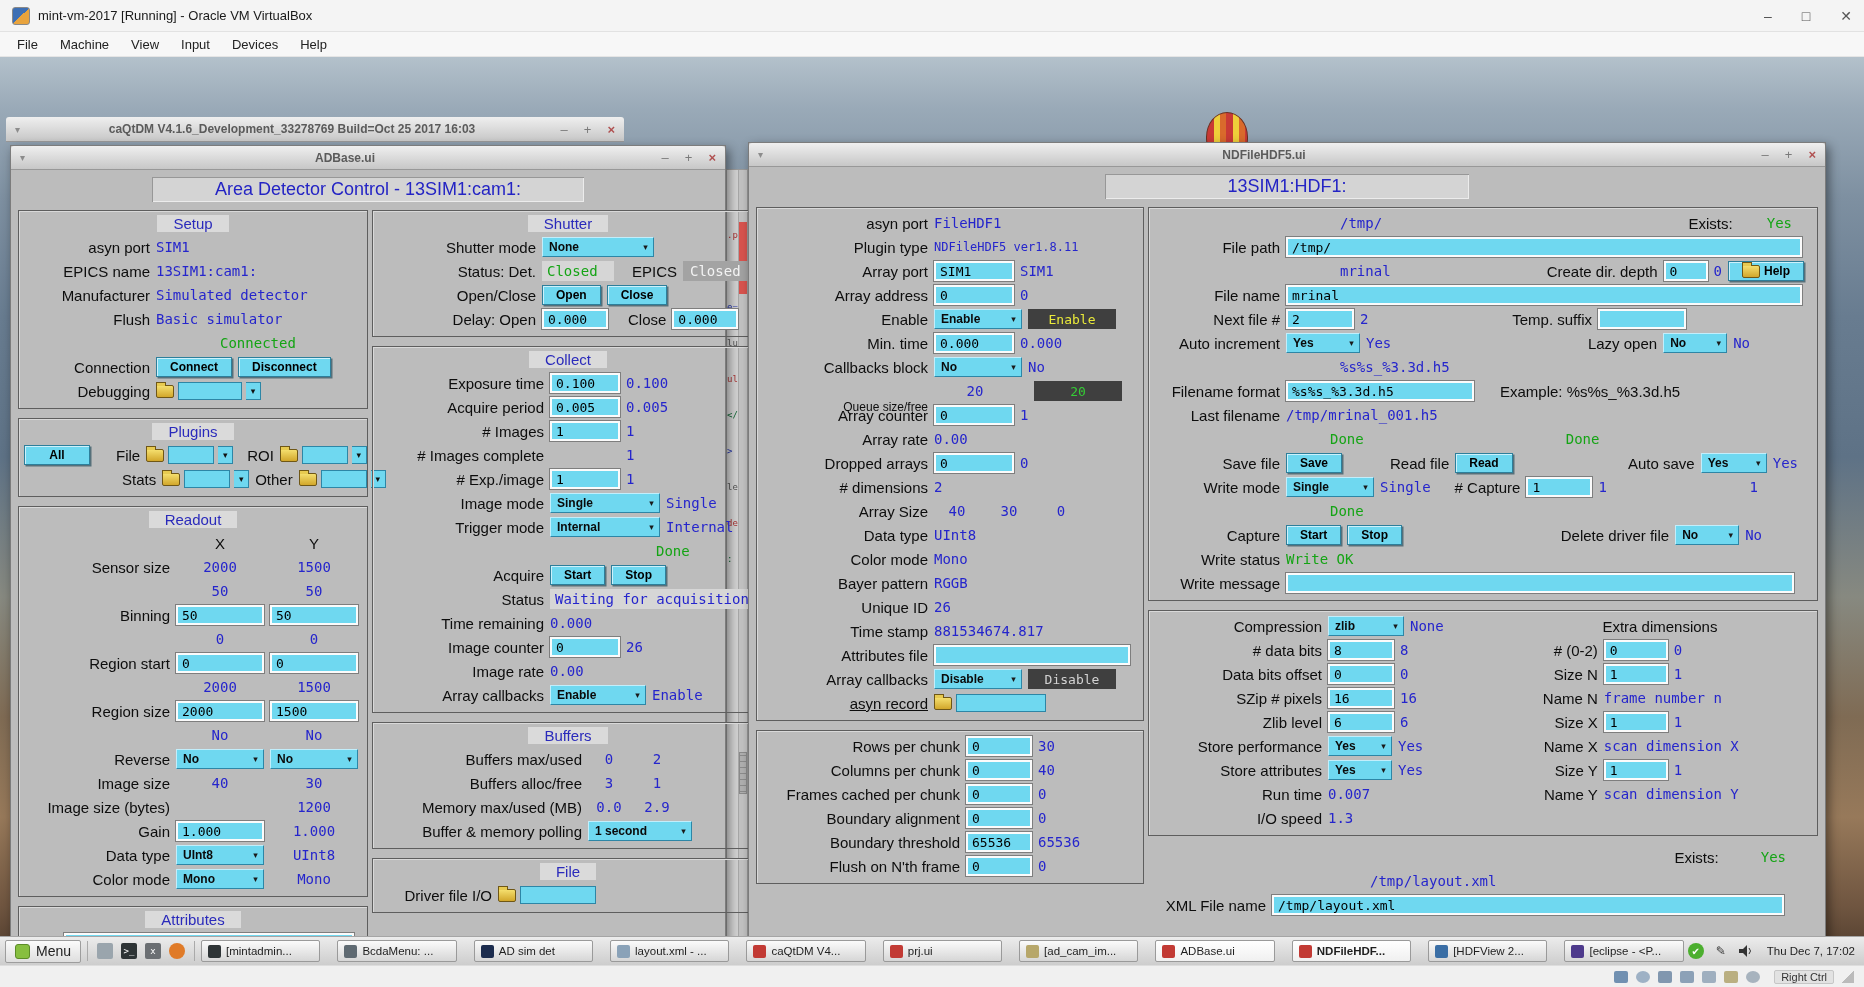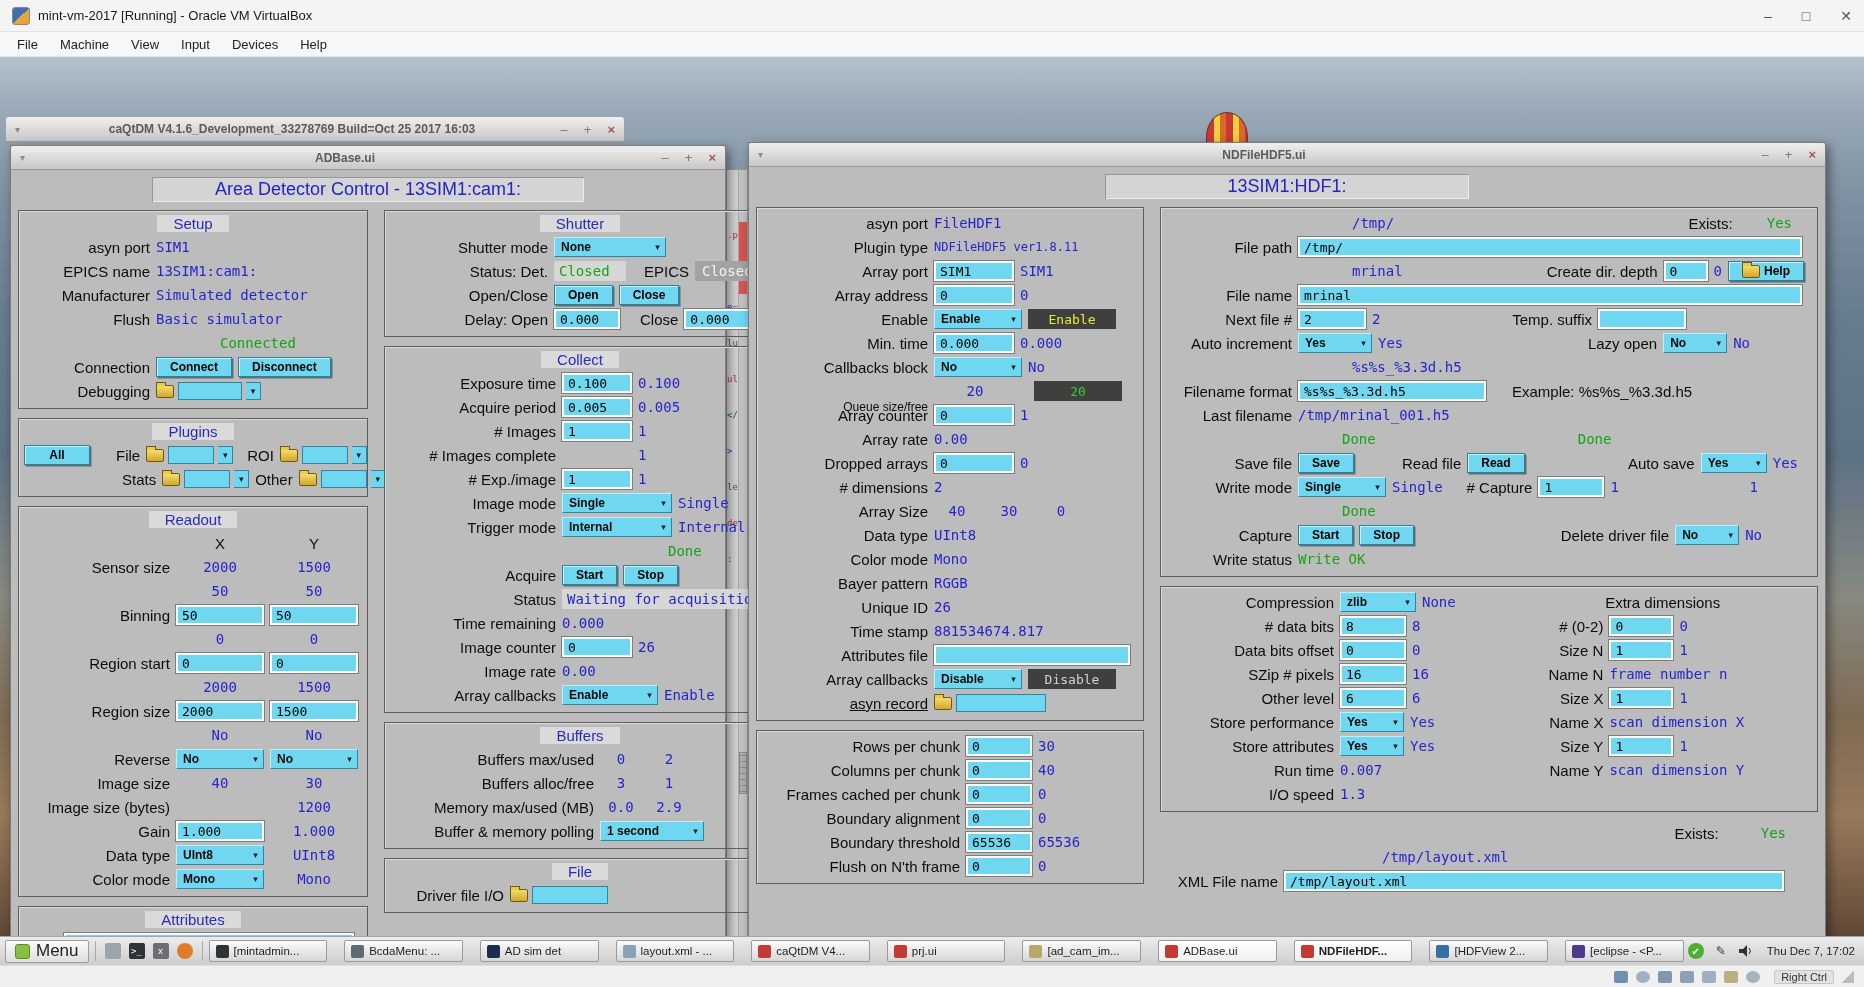--- a/index.html
+++ b/index.html
@@ -18,21 +18,21 @@
   #balloon{position:absolute;left:1206px;top:55px;width:42px;height:50px;border-radius:50% 50% 46% 46%;
     background:repeating-linear-gradient(90deg,#c93a35 0 7px,#efcf3a 7px 13px,#d96a2c 13px 19px);border:1px solid #6b3020}
   
   .win{position:absolute;background:#bcbcbc;border:1px solid #7c7c7c;box-shadow:3px 4px 10px rgba(0,0,0,.45)}
   .wtitle{height:24px;background:linear-gradient(#efefef,#c7c7c7);border-bottom:1px solid #989898;display:flex;align-items:center;padding:0 9px;border-radius:3px 3px 0 0}
   .wmenu{color:#8c8c8c;font-size:10px;width:26px}
   .wname{flex:1;text-align:center;font-size:12px;font-weight:bold;color:#5b5b5b}
   .wbtns{display:flex;gap:16px;color:#7a7a7a;font-size:13px;width:72px;justify-content:flex-end}
   .wbtns .close{color:#b05050;font-weight:bold}
   .wheading{margin:7px auto 4px;background:#d4d4d4;box-shadow:inset 1px 1px 0 #979797,inset -1px -1px 0 #ececec;font-size:18px;color:#2424c4;text-align:center;padding:2px 0}
-  .wcols{display:flex;gap:16px;padding:4px 7px}
+  .wcols{display:flex;gap:4px;padding:4px 7px}
   .wcol{display:flex;flex-direction:column;gap:9px}
   .gbox{border:1px solid #5e5e5e;box-shadow:inset 1px 1px 0 #d9d9d9;padding:3px 5px 5px}
   .sec-title{width:fit-content;margin:1px auto 3px;background:#dadada;padding:0 16px;font-size:15px;color:#2a2abb}
   .row{display:flex;align-items:center;height:24px;gap:6px}
   .row.center{justify-content:center}
   .rlbl{text-align:right;font-size:15px;color:#0d0d0d;flex-shrink:0;white-space:nowrap}
   .clbl{font-size:15px;color:#0d0d0d;white-space:nowrap}
   .rlbl.sm,.clbl.sm{font-size:12px}
   .hdr{font-size:15px;color:#0d0d0d;text-align:center;flex-shrink:0}
   .val{font-family:"DejaVu Sans Mono",monospace;font-size:14px;color:#2525cc;white-space:pre;flex-shrink:0}
@@ -63,21 +63,21 @@
   .scroll-red{position:absolute;left:0;top:52px;width:100%;height:72px;background:#d9544f}
   .scroll-thumb{position:absolute;left:0;top:582px;width:100%;height:42px;background:#b0b0b0;border:1px solid #8c8c8c;
     background-image:linear-gradient(#8c8c8c 1px,transparent 1px);background-size:100% 6px;background-position:0 14px}
   
   #adbase-window{left:10px;top:88px;width:716px;height:836px;z-index:2}
   #hdf-window{left:748px;top:85px;width:1078px;height:800px;z-index:2}
   
   #taskbar{position:absolute;left:0;bottom:0;width:100%;height:29px;background:linear-gradient(#ececec,#cdcdcd);border-top:1px solid #a5a5a5;display:flex;align-items:center;padding:0 5px;gap:4px;z-index:5}
   .menu-btn{display:flex;align-items:center;gap:6px;height:23px;padding:0 9px;border:1px solid #9d9d9d;border-radius:2px;background:linear-gradient(#fbfbfb,#dedede)}
   .mint-logo{width:15px;height:15px;border-radius:3px;background:#87bf40;border:1px solid #5c8c28}
-  .menu-lbl{font-size:17px;color:#222}
+  .menu-lbl{font-size:14px;color:#222}
   .tsep{width:1px;height:20px;background:#aaa;margin:0 2px}
   .launcher{width:22px;height:22px;display:flex;align-items:center;justify-content:center}
   .l-ic{width:16px;height:16px;border-radius:2px;font-size:9px;color:#fff;display:flex;align-items:center;justify-content:center;font-family:"DejaVu Sans Mono",monospace}
   .task{flex:0 1 131px;height:22px;background:linear-gradient(#fbfbfb,#d6d6d6);border:1px solid #9a9a9a;border-radius:2px;display:flex;align-items:center;gap:5px;padding:0 6px;font-size:11.5px;color:#1e1e1e;overflow:hidden;white-space:nowrap}
   .task.active{background:linear-gradient(#ffffff,#f0f0f0)}
   .task.focused{font-weight:bold}
   .ticon{width:13px;height:13px;flex-shrink:0;border-radius:2px}
   .ic-terminal{background:#2e3436}.ic-app{background:#5f6a72}.ic-ad{background:#1c2c4e}.ic-editor{background:#8aa2b8}
   .ic-caqtdm{background:#c23a34}.ic-image{background:#b7a76a}.ic-hdf{background:#3a6ea5}.ic-eclipse{background:#4e3a8c}
   .tray{margin-left:auto;display:flex;align-items:center;gap:9px;padding-right:4px}
@@ -764,20 +764,25 @@
                   <span class="cmb-t">No</span>
                   <span class="cmb-a">▾</span>
                 </div>
                 <span class="val">No</span>
                 <span style="width: 44px; flex-shrink: 0;"></span>
               </div>
               <div class="row">
                 <span class="rlbl" style="width: 126px;">Write status</span>
                 <span class="val green">Write OK</span>
               </div>
+              <div class="row">
+                <span class="rlbl" style="width: 126px;">Write message</span>
+                <div class="inp" style="flex: 1 1 0%;"></div>
+                <span style="width: 12px; flex-shrink: 0;"></span>
+              </div>
             </div>
           <div class="gbox" style="display:flex;gap:4px">
             <div style="flex:1.15" id="sec-hcomp">
                 <div class="row">
                   <span class="rlbl" style="width: 168px;">Compression</span>
                   <div class="cmb" style="width: 76px;">
                     <span class="cmb-t">zlib</span>
                     <span class="cmb-a">▾</span>
                   </div>
                   <span class="val">None</span>
@@ -791,21 +796,21 @@
                   <span class="rlbl" style="width: 168px;">Data bits offset</span>
                   <div class="inp" style="width: 66px;">0</div>
                   <span class="val">0</span>
                 </div>
                 <div class="row">
                   <span class="rlbl" style="width: 168px;">SZip # pixels</span>
                   <div class="inp" style="width: 66px;">16</div>
                   <span class="val">16</span>
                 </div>
                 <div class="row">
-                  <span class="rlbl" style="width: 168px;">Other level</span>
+                  <span class="rlbl" style="width: 168px;">Zlib level</span>
                   <div class="inp" style="width: 66px;">6</div>
                   <span class="val">6</span>
                 </div>
                 <div class="row">
                   <span class="rlbl" style="width: 168px;">Store performance</span>
                   <div class="cmb" style="width: 64px;">
                     <span class="cmb-t">Yes</span>
                     <span class="cmb-a">▾</span>
                   </div>
                   <span class="val">Yes</span>

